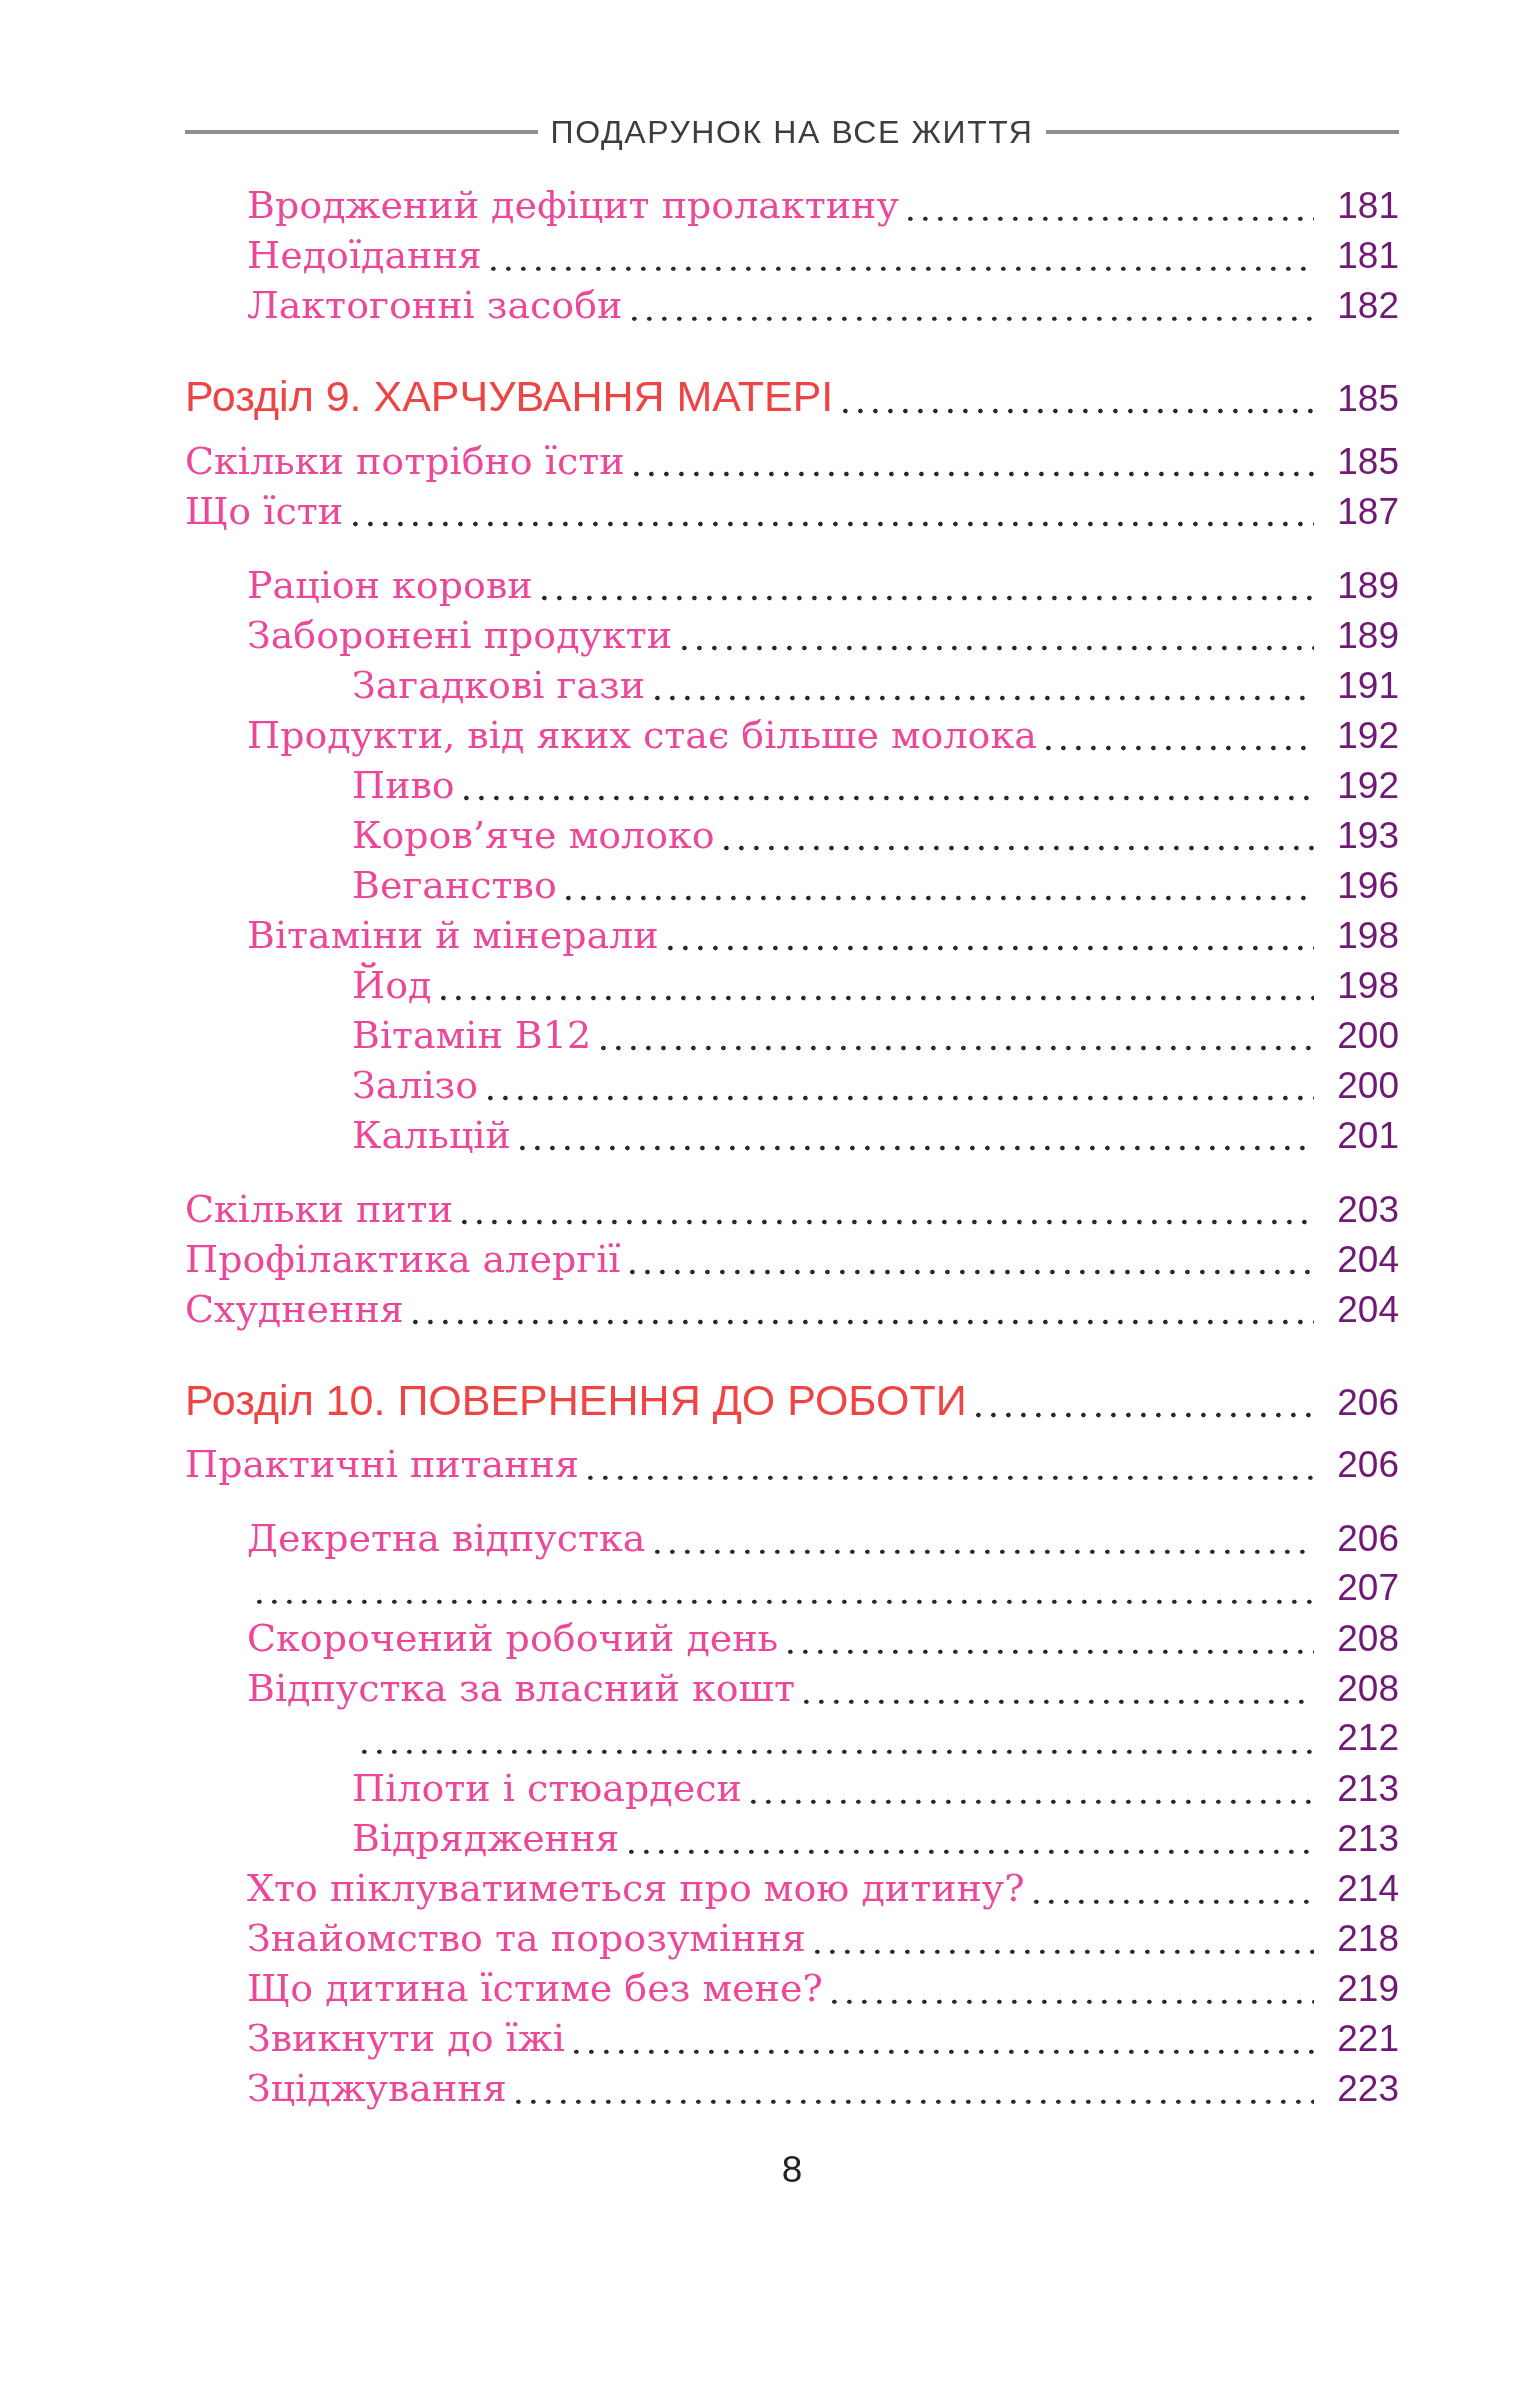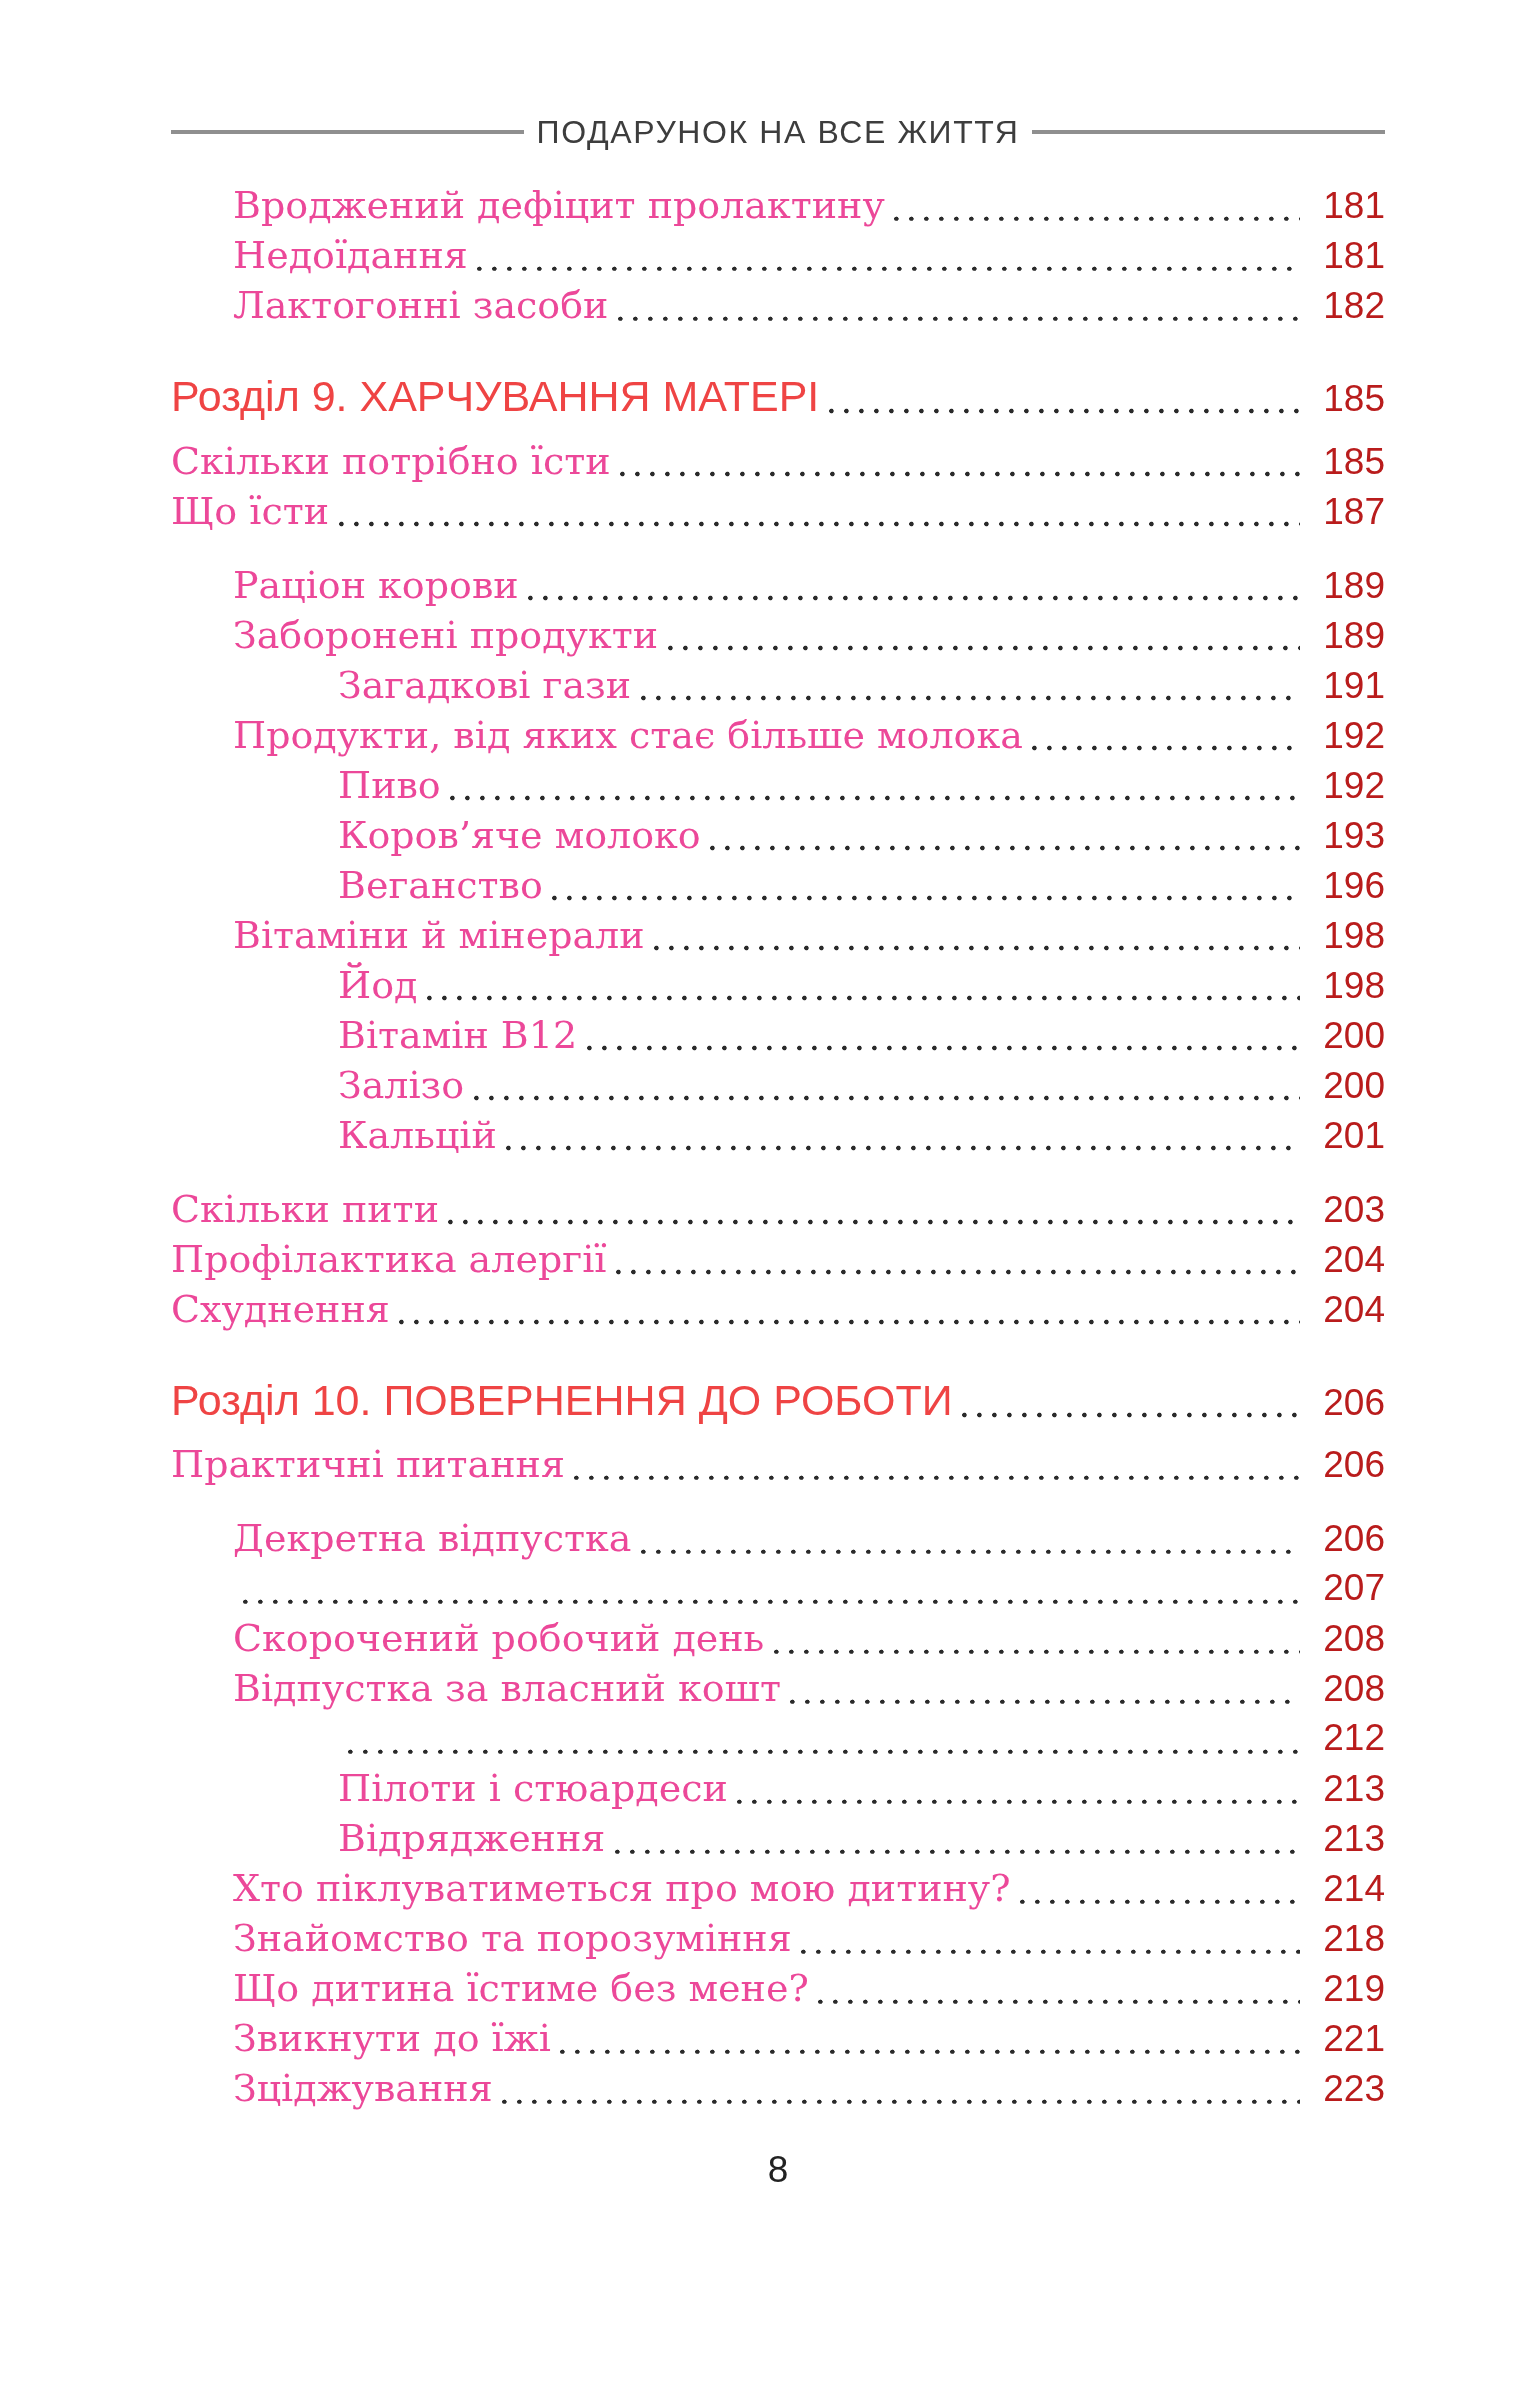--- a/index.html
+++ b/index.html
@@ -10,21 +10,21 @@
   body {
     width: 1524px;
     height: 2401px;
     position: relative;
     font-family: "DejaVu Serif", serif;
     color: #1a1a1a;
     overflow: hidden;
   }
   .content {
     position: absolute;
-    left: 171px;
+    left: 185px;
     top: 0;
     width: 1214px;
   }
   
   .running {
     margin-top: 106px;
     height: 52px;
     display: flex;
     align-items: center;
   }
@@ -66,21 +66,21 @@
     background-size: 15px 5.6px;
     background-repeat: repeat-x;
     background-position: left center;
   }
   .num {
     flex: 0 0 auto;
     min-width: 79px;
     text-align: right;
     font-family: "Liberation Sans", sans-serif;
     font-size: 37px;
-    color: #b91c1c;
+    color: #701a75;
   }
   .lvl0 { padding-left: 0; }
   .lvl1 { padding-left: 62px; }
   .lvl2 { padding-left: 167px; }
   .gap  { margin-top: 24px; }
   .chapter {
     height: 59px;
     line-height: 59px;
     margin-top: 37px;
     margin-bottom: 9.5px;

